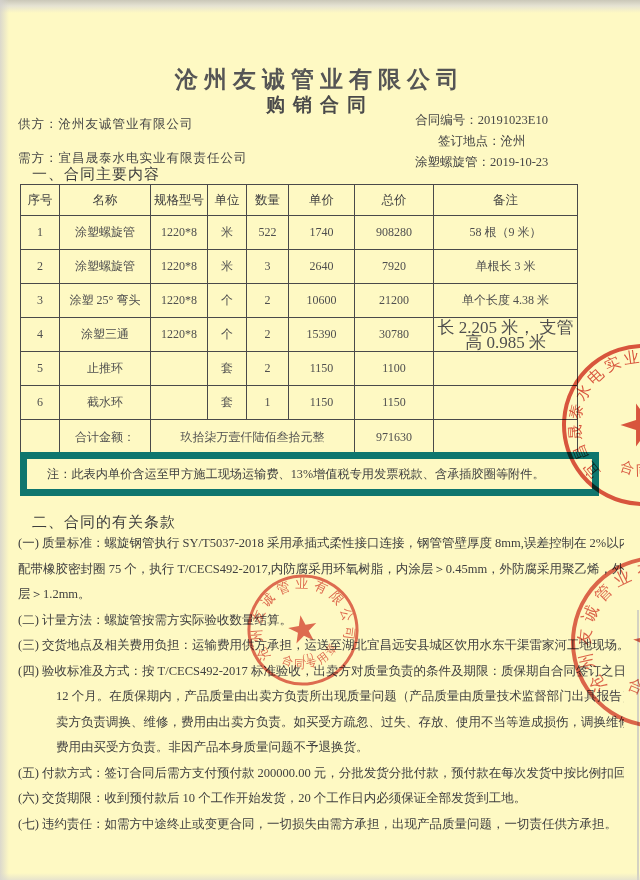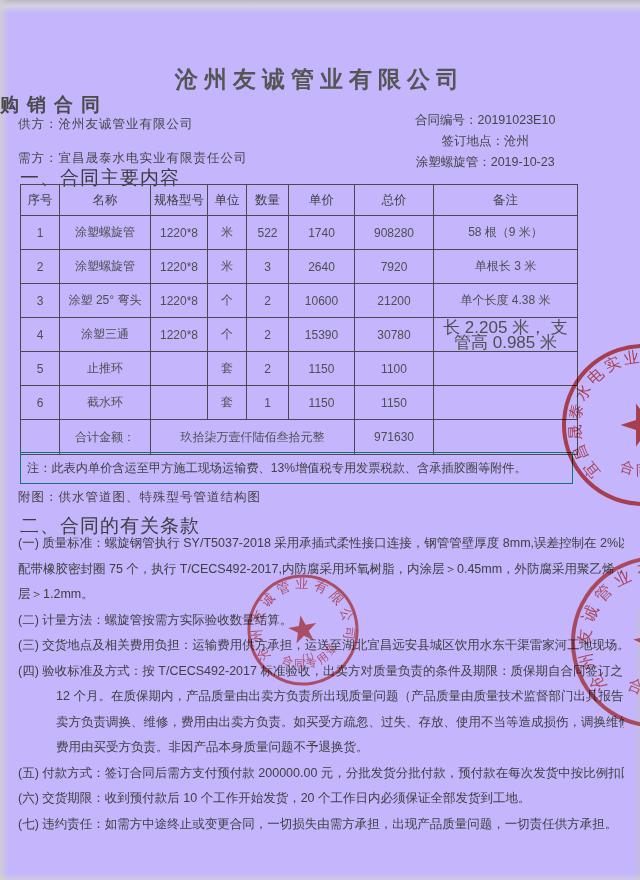--- a/index.html
+++ b/index.html
@@ -1,48 +1,48 @@
 <!DOCTYPE html>
 <html><head>
 <meta charset="utf-8">
 <style>
   html,body{margin:0;padding:0;background:#e8e6e3;}
   .page{
     position:relative;width:640px;height:880px;margin:0 auto;
-    background:#c4b5fd;overflow:hidden;
-    font-family:Liberation Sans, sans-serif;
+    background:#fef9c3;overflow:hidden;
+    font-family:Liberation Serif, serif;
     color:#3f3f3f;
   }
   .abs{position:absolute;}
   
   .scan-top{left:0;right:0;top:0;height:13px;
     background:linear-gradient(to bottom,#b9b7b4 0%,#dddbd8 45%,rgba(247,245,241,0) 100%);opacity:.75;}
   .scan-left{left:0;top:0;bottom:0;width:9px;
     background:linear-gradient(to right,#d3d1ce 0%,rgba(247,245,241,0) 100%);opacity:.8;}
   .scan-right{right:1px;top:610px;bottom:0;width:2px;background:#c6c4c1;opacity:.75;}
   .scan-bottom{left:0;right:0;bottom:0;height:7px;
     background:linear-gradient(to top,#d8d6d3 0%,rgba(247,245,241,0) 100%);opacity:.6;}
   
   .company-title{left:0;right:0;top:64px;text-align:center;font-size:23px;font-weight:600;
     letter-spacing:6px;color:#555;}
-  .doc-title{left:0;right:0;top:92px;font-size:19px;font-weight:600;
+  .doc-title{left:0;right:0;top:92px;text-align:center;font-size:19px;font-weight:600;
     letter-spacing:8px;color:#4a4a4a;}
   .party-line{left:18px;font-size:12.5px;color:#464646;letter-spacing:1px;}
   .meta-block{left:415px;top:110px;font-size:12.5px;color:#464646;text-align:center;}
   .meta-row{height:21px;line-height:21px;white-space:nowrap;}
-  .sec-head{left:20px;font-size:19px;color:#3e3e3e;letter-spacing:1px;}
+  .sec-head{left:32px;font-size:15px;color:#3e3e3e;letter-spacing:1px;}
   
   .itable{border-collapse:collapse;table-layout:fixed;width:557px;background:transparent;}
   .itable td,.itable th{border:1px solid #4a4a4a;text-align:center;vertical-align:middle;
     font-size:12px;color:#4f4f4f;font-weight:normal;padding:0 2px;overflow:hidden;}
   .itable th{font-size:12.5px;color:#424242;height:30px;}
   .itable td{height:33px;}
   .itable .sum td{height:34px;}
-  .note-box{left:20px;top:452px;width:545px;height:30px;border:1px solid #0f766e;
-    font-size:12.2px;color:#424242;line-height:30px;padding-left:6px;white-space:nowrap;}
+  .note-box{left:20px;top:452px;width:545px;height:30px;border:7px solid #0f766e;
+    font-size:12.2px;color:#424242;line-height:30px;padding-left:20px;white-space:nowrap;}
   .plain-line{left:18px;font-size:12.5px;color:#434343;letter-spacing:1px;}
   
   .terms{left:18px;top:531px;width:606px;font-size:12.5px;color:#404040;}
   .tline{height:25.5px;line-height:25.5px;white-space:nowrap;overflow:hidden;}
   .tline.ind{padding-left:38px;}
   
   .seal{mix-blend-mode:multiply;}
   .seal text{fill:#d5453c;}
   .seal .ring{fill:none;stroke:#d5453c;}
   .seal .star{fill:#d5453c;}
@@ -158,21 +158,20 @@
       <td>合计金额：</td>
       <td colspan="4">玖拾柒万壹仟陆佰叁拾元整</td>
       <td>971630</td>
       <td></td>
     </tr>
   </tbody>
     </table>
 
   <div class="abs note-box">注：此表内单价含运至甲方施工现场运输费、13%增值税专用发票税款、含承插胶圈等附件。</div>
 
-  <div class="abs plain-line" style="top:489px;">附图：供水管道图、特殊型号管道结构图</div>
   <div class="abs sec-head" style="top:513px;">二、合同的有关条款</div>
 
   <div class="abs terms">
     <div class="tline">(一) 质量标准：螺旋钢管执行 SY/T5037-2018 采用承插式柔性接口连接，钢管管壁厚度 8mm,误差控制在 2%以内，</div>
     <div class="tline">配带橡胶密封圈 75 个，执行 T/CECS492-2017,内防腐采用环氧树脂，内涂层＞0.45mm，外防腐采用聚乙烯，外涂</div>
     <div class="tline">层＞1.2mm。</div>
     <div class="tline">(二) 计量方法：螺旋管按需方实际验收数量结算。</div>
     <div class="tline">(三) 交货地点及相关费用负担：运输费用供方承担，运送至湖北宜昌远安县城区饮用水东干渠雷家河工地现场。</div>
     <div class="tline">(四) 验收标准及方式：按 T/CECS492-2017 标准验收，出卖方对质量负责的条件及期限：质保期自合同签订之日起</div>
     <div class="tline ind">12 个月。在质保期内，产品质量由出卖方负责所出现质量问题（产品质量由质量技术监督部门出具报告），出</div>

